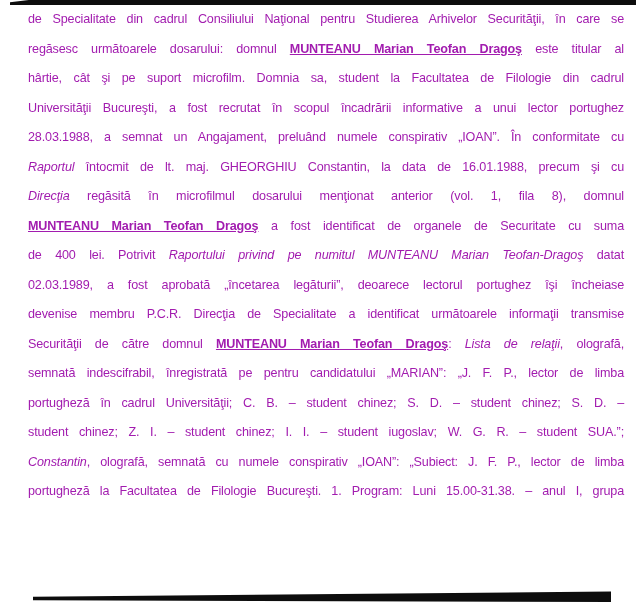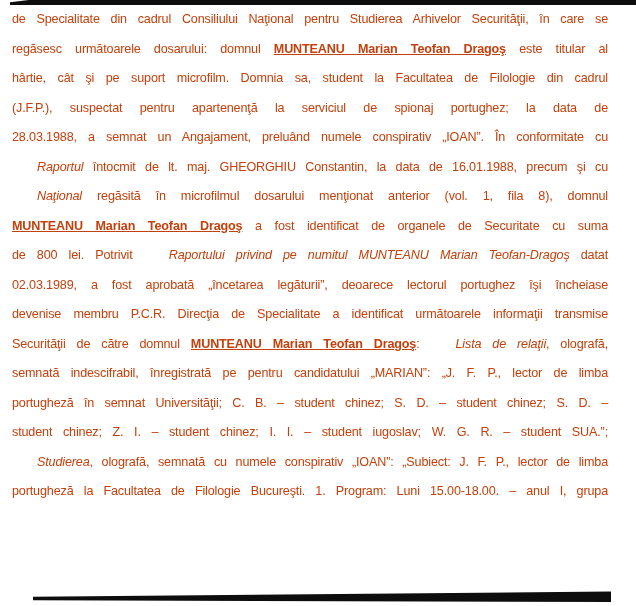--- a/index.html
+++ b/index.html
@@ -18,55 +18,55 @@
     position: absolute; left: 10px; top: 0; width: 626px; height: 5px;
     background: #0d0d0d;
     clip-path: polygon(0 45%, 3% 0, 100% 0, 100% 100%, 0 100%);
   }
   .scan-edge-bottom {
     position: absolute; left: 33px; top: 591px; width: 578px; height: 11px;
     background: #0d0d0d;
     clip-path: polygon(0 52%, 100% 5%, 100% 100%, 0 84%);
   }
   .doc {
-    position: absolute; left: 12px; top: 5px; width: 596px;
-    color: #c2410c;
+    position: absolute; left: 28px; top: 5px; width: 596px;
+    color: #a21caf;
   }
   .line {
     height: 29.53px;
     line-height: 29.53px;
     font-size: 12.6px;
     letter-spacing: -0.15px;
     text-align: justify;
     text-align-last: justify;
     white-space: normal;
     overflow: visible;
   }
   .seg-normal { font-weight: normal; font-style: normal; }
   .seg-bold   { font-weight: bold;   font-style: normal; text-decoration: underline; }
-  .seg-italic { font-weight: normal; font-style: italic; margin-left: 25px; }
+  .seg-italic { font-weight: normal; font-style: italic; }
 </style>
 </head>
 <body>
 
 <div class="page">
   <div class="scan-edge-top"></div>
   <div class="doc">
       <div class="line"><span class="seg-normal">de Specialitate din cadrul Consiliului Naţional pentru Studierea Arhivelor Securităţii, în care se</span></div>
       <div class="line"><span class="seg-normal">regăsesc următoarele dosarului: domnul </span><span class="seg-bold">MUNTEANU Marian Teofan Dragoş</span><span class="seg-normal"> este titular al</span></div>
       <div class="line"><span class="seg-normal">hârtie, cât şi pe suport microfilm. Domnia sa, student la Facultatea de Filologie din cadrul</span></div>
-      <div class="line"><span class="seg-normal">(J.F.P.), suspectat pentru apartenenţă la serviciul de spionaj portughez; la data de</span></div>
+      <div class="line"><span class="seg-normal">Universităţii Bucureşti, a fost recrutat în scopul încadrării informative a unui lector portughez</span></div>
       <div class="line"><span class="seg-normal">28.03.1988, a semnat un Angajament, preluând numele conspirativ „IOAN”. În conformitate cu</span></div>
       <div class="line"><span class="seg-italic">Raportul</span><span class="seg-normal"> întocmit de lt. maj. GHEORGHIU Constantin, la data de 16.01.1988, precum şi cu</span></div>
-      <div class="line"><span class="seg-italic">Naţional</span><span class="seg-normal"> regăsită în microfilmul dosarului menţionat anterior (vol. 1, fila 8), domnul</span></div>
+      <div class="line"><span class="seg-italic">Direcţia</span><span class="seg-normal"> regăsită în microfilmul dosarului menţionat anterior (vol. 1, fila 8), domnul</span></div>
       <div class="line"><span class="seg-bold">MUNTEANU Marian Teofan Dragoş</span><span class="seg-normal"> a fost identificat de organele de Securitate cu suma</span></div>
-      <div class="line"><span class="seg-normal">de 800 lei. Potrivit </span><span class="seg-italic">Raportului privind pe numitul MUNTEANU Marian Teofan-Dragoş</span><span class="seg-normal"> datat</span></div>
+      <div class="line"><span class="seg-normal">de 400 lei. Potrivit </span><span class="seg-italic">Raportului privind pe numitul MUNTEANU Marian Teofan-Dragoş</span><span class="seg-normal"> datat</span></div>
       <div class="line"><span class="seg-normal">02.03.1989, a fost aprobată „încetarea legăturii”, deoarece lectorul portughez îşi încheiase</span></div>
       <div class="line"><span class="seg-normal">devenise membru P.C.R. Direcţia de Specialitate a identificat următoarele informaţii transmise</span></div>
       <div class="line"><span class="seg-normal">Securităţii de către domnul </span><span class="seg-bold">MUNTEANU Marian Teofan Dragoş</span><span class="seg-normal">: </span><span class="seg-italic">Lista de relaţii</span><span class="seg-normal">, olografă,</span></div>
       <div class="line"><span class="seg-normal">semnată indescifrabil, înregistrată pe pentru candidatului „MARIAN”: „J. F. P., lector de limba</span></div>
-      <div class="line"><span class="seg-normal">portugheză în semnat Universităţii; C. B. – student chinez; S. D. – student chinez; S. D. –</span></div>
+      <div class="line"><span class="seg-normal">portugheză în cadrul Universităţii; C. B. – student chinez; S. D. – student chinez; S. D. –</span></div>
       <div class="line"><span class="seg-normal">student chinez; Z. I. – student chinez; I. I. – student iugoslav; W. G. R. – student SUA.”;</span></div>
-      <div class="line"><span class="seg-italic">Studierea</span><span class="seg-normal">, olografă, semnată cu numele conspirativ „IOAN”: „Subiect: J. F. P., lector de limba</span></div>
-      <div class="line"><span class="seg-normal">portugheză la Facultatea de Filologie Bucureşti. 1. Program: Luni 15.00-18.00. – anul I, grupa</span></div>
+      <div class="line"><span class="seg-italic">Constantin</span><span class="seg-normal">, olografă, semnată cu numele conspirativ „IOAN”: „Subiect: J. F. P., lector de limba</span></div>
+      <div class="line"><span class="seg-normal">portugheză la Facultatea de Filologie Bucureşti. 1. Program: Luni 15.00-31.38. – anul I, grupa</span></div>
     </div>
   <div class="scan-edge-bottom"></div>
 </div>
 
 </body></html>

